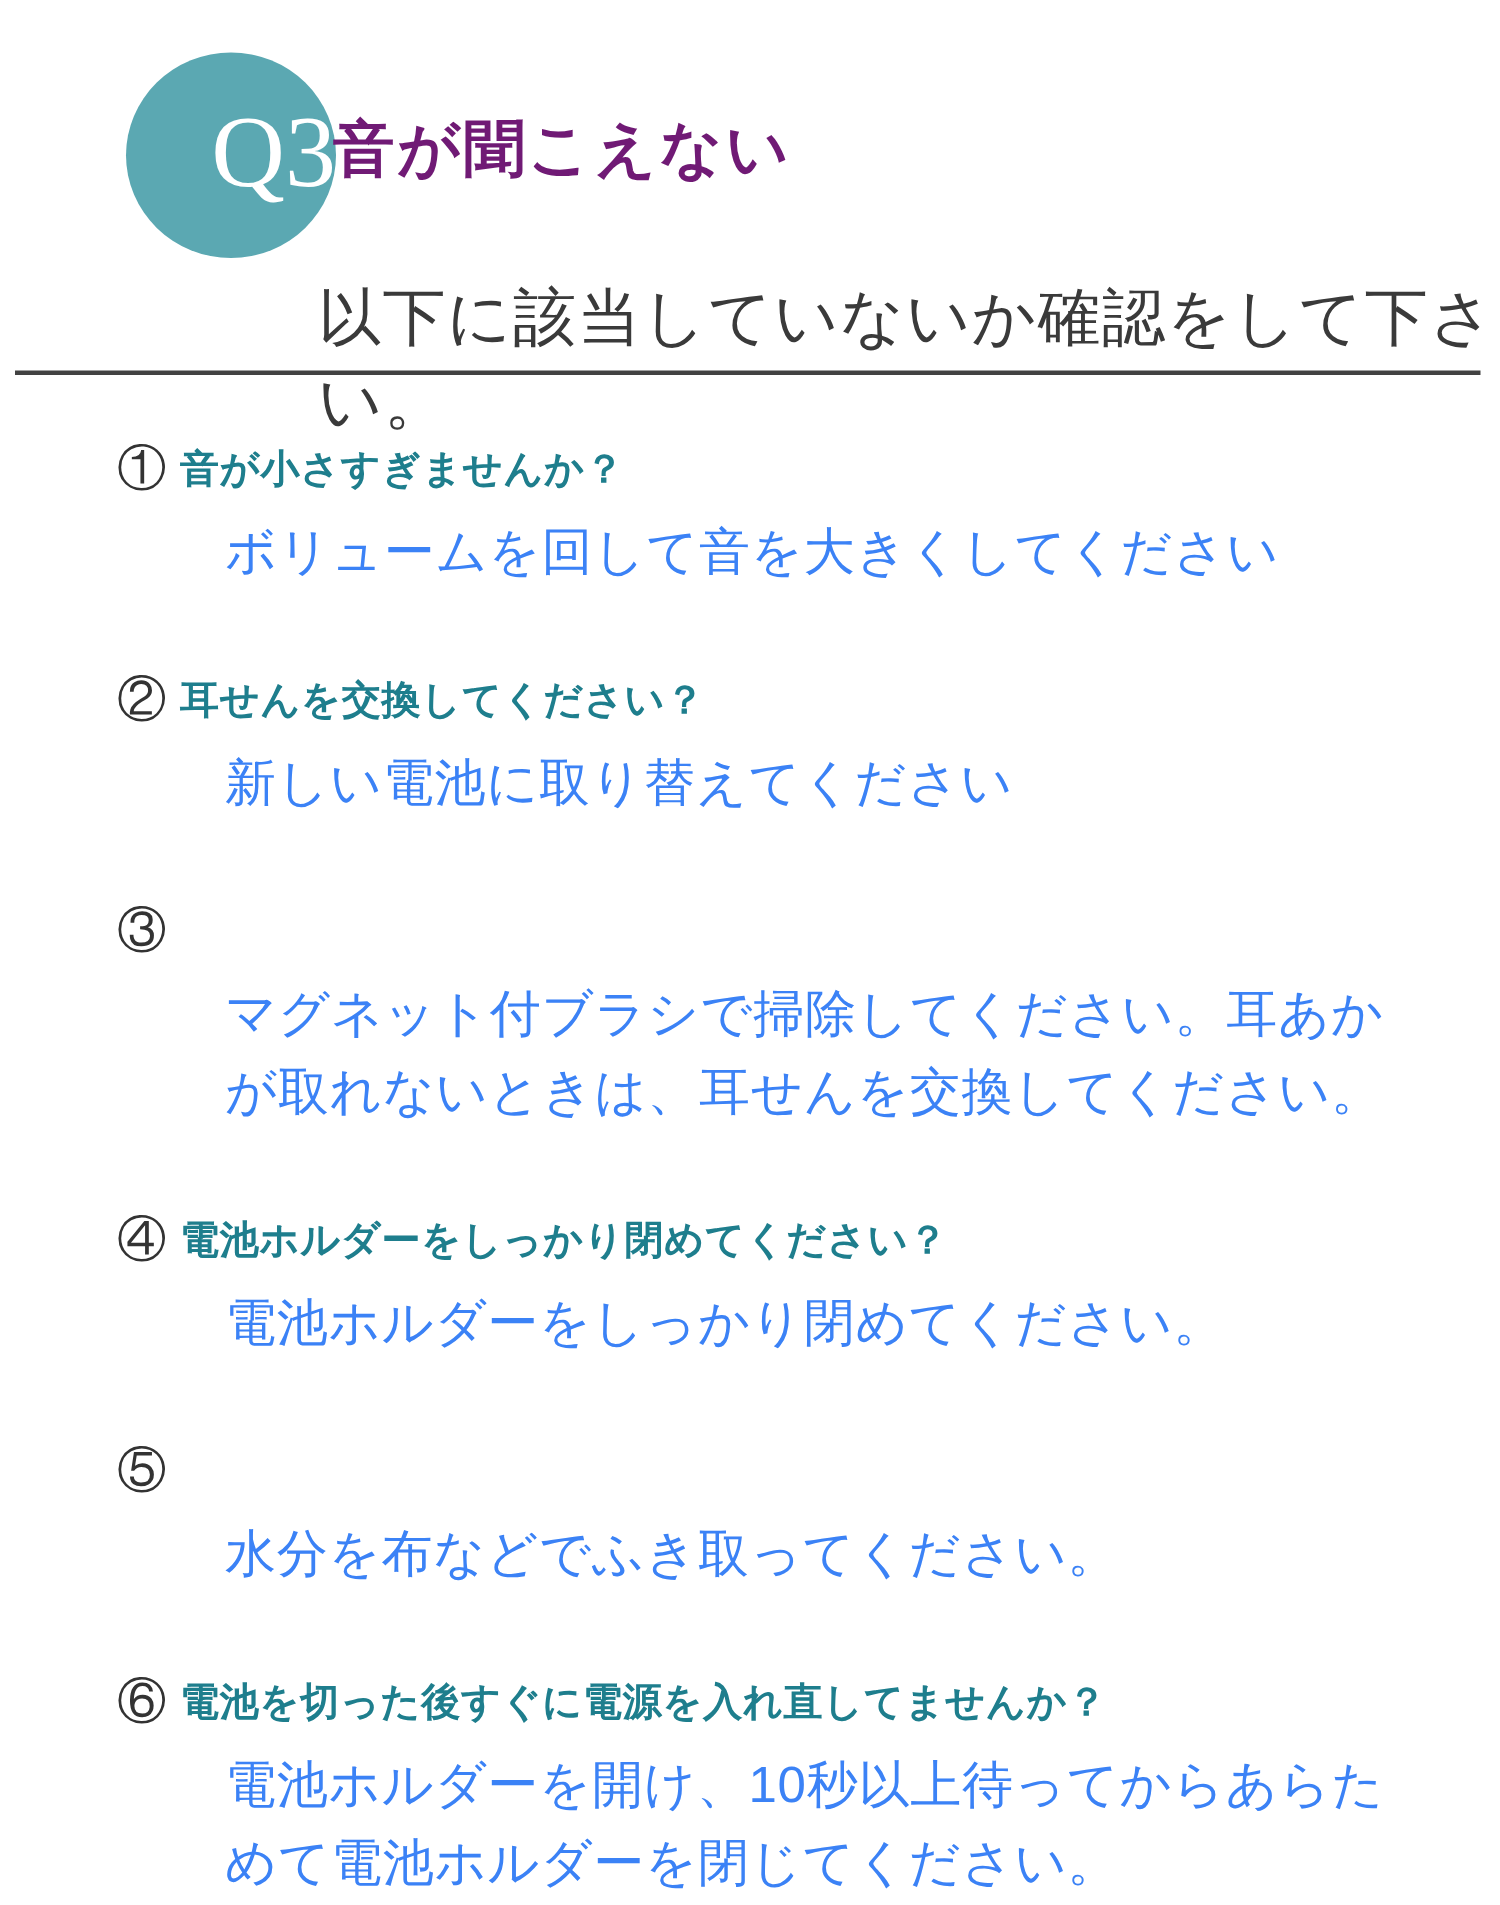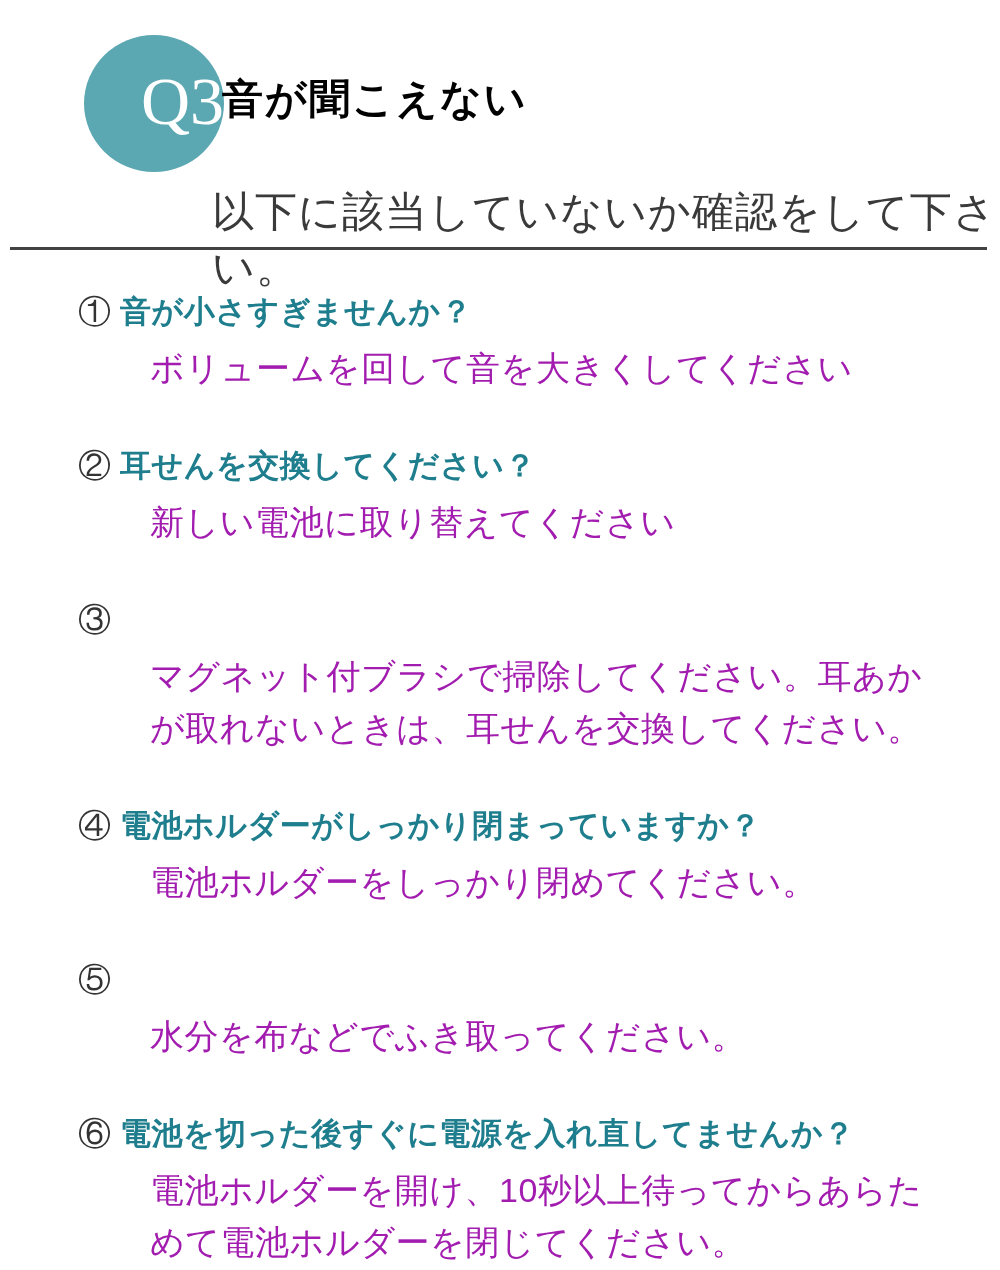--- a/index.html
+++ b/index.html
@@ -39,21 +39,21 @@
     padding-bottom: 6px;
   }
 
   .page-title {
     position: absolute;
     left: 222px;
     top: 72px;
     font-size: 41px;
     font-weight: bold;
     letter-spacing: 2px;
-    color: #000000;
+    color: #701a75;
   }
 
   .page-subtitle {
     position: absolute;
     left: 212px;
     top: 184px;
     font-size: 42px;
     letter-spacing: 1px;
     color: #3a3a3a;
   }
@@ -76,34 +76,33 @@
     display: flex;
     align-items: flex-start;
   }
   .item-number {
     flex: 0 0 42px;
     font-size: 33px;
     line-height: 44px;
     color: #333333;
   }
   .item-heading {
-    font-size: 31px;
+    font-size: 26px;
     line-height: 44px;
     font-weight: bold;
     letter-spacing: 0.5px;
     color: var(--heading-color, #1e7e8d);
-    font-family: Liberation Serif, serif;
   }
   .item-body {
     margin: 8px 0 0 72px;
     max-width: 800px;
     font-size: 34px;
     line-height: 1.53;
     letter-spacing: 0.5px;
-    color: #a21caf;
+    color: #3b82f6;
     white-space: pre-line;
   }
 </style>
 </head>
 <body>
 
 <div class="page">
 
   <div class="header">
     <div class="badge">
@@ -135,21 +134,21 @@
       <div class="item-head">
         <span class="item-number">③</span>
       </div>
       <div class="item-body">マグネット付ブラシで掃除してください。耳あか
 が取れないときは、耳せんを交換してください。</div>
     </div>
 
     <div class="faq-item">
       <div class="item-head">
         <span class="item-number">④</span>
-        <span class="item-heading">電池ホルダーがしっかり閉まっていますか？</span>
+        <span class="item-heading">電池ホルダーをしっかり閉めてください？</span>
       </div>
       <div class="item-body">電池ホルダーをしっかり閉めてください。</div>
     </div>
 
     <div class="faq-item">
       <div class="item-head">
         <span class="item-number">⑤</span>
       </div>
       <div class="item-body">水分を布などでふき取ってください。</div>
     </div>

